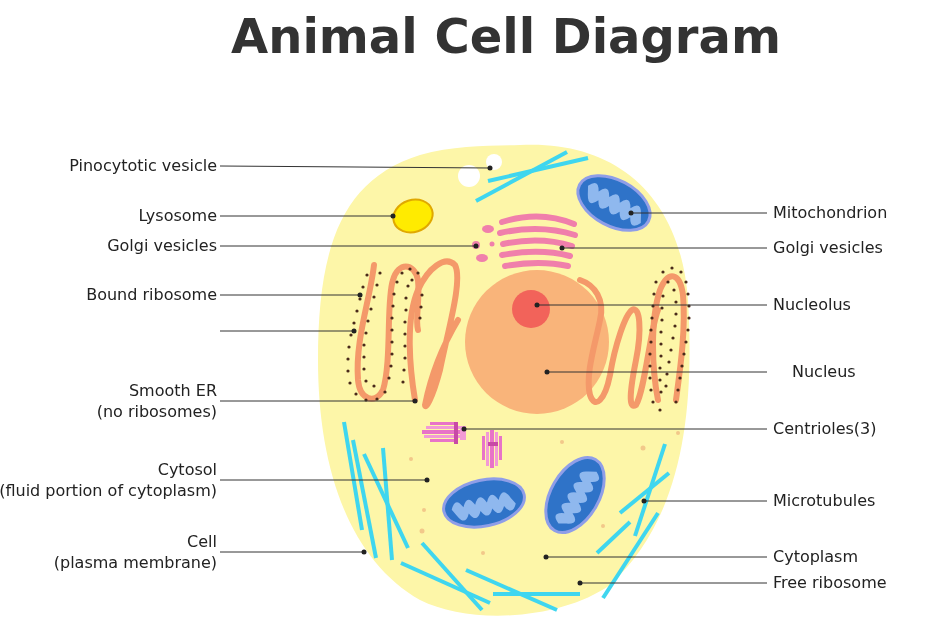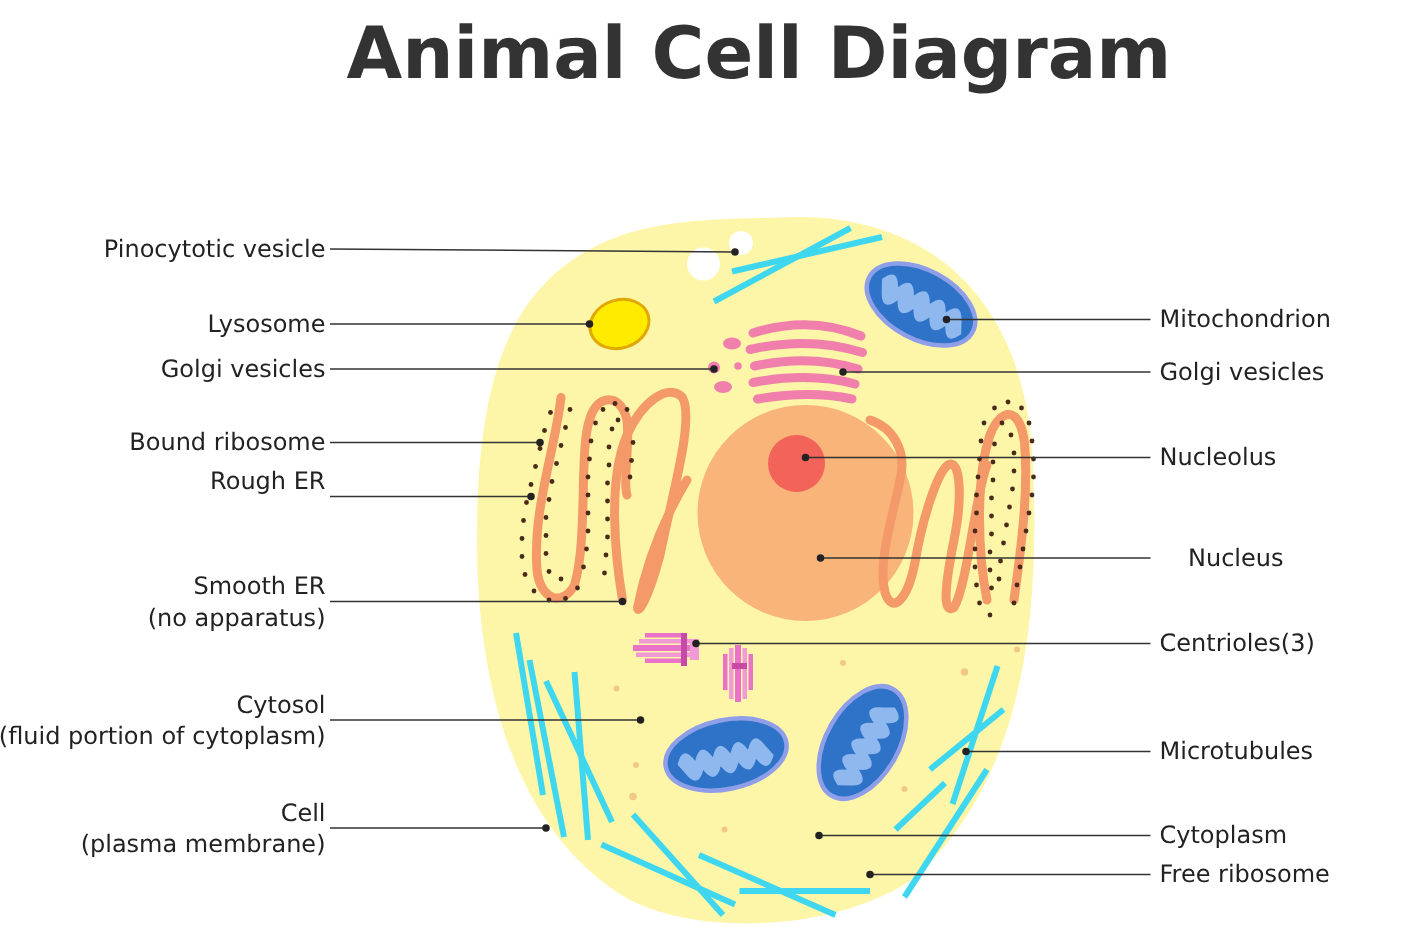--- a/index.html
+++ b/index.html
@@ -282,25 +282,24 @@
 <div class="lbl left" style="right:725px; top:205px;">
   <span>Lysosome</span>
 </div>
 <div class="lbl left" style="right:725px; top:235px;">
   <span>Golgi vesicles</span>
 </div>
 <div class="lbl left" style="right:725px; top:284px;margin-left:14px;">
   <span>Bound ribosome</span>
 </div>
 <div class="lbl left" style="right:725px; top:310px;">
-  <span>Rough ER</span>
 </div>
 <div class="lbl left" style="right:725px; top:380px;">
   <span>Smooth ER</span>
-  <span>(no apparatus)</span>
+  <span>(no ribosomes)</span>
 </div>
 <div class="lbl left" style="right:725px; top:459px;">
   <span>Cytosol</span>
   <span>(fluid portion of cytoplasm)</span>
 </div>
 <div class="lbl left" style="right:725px; top:531px;">
   <span>Cell</span>
   <span>(plasma membrane)</span>
 </div>
 

